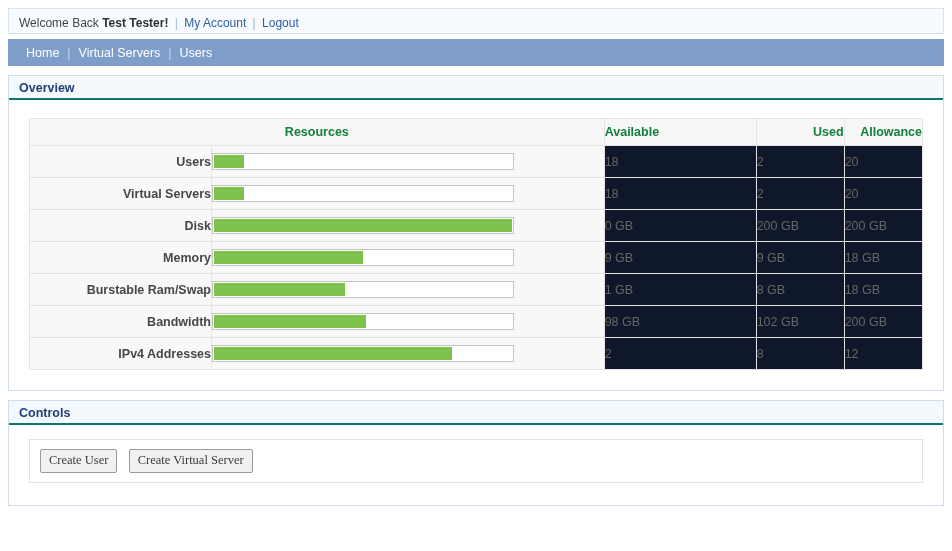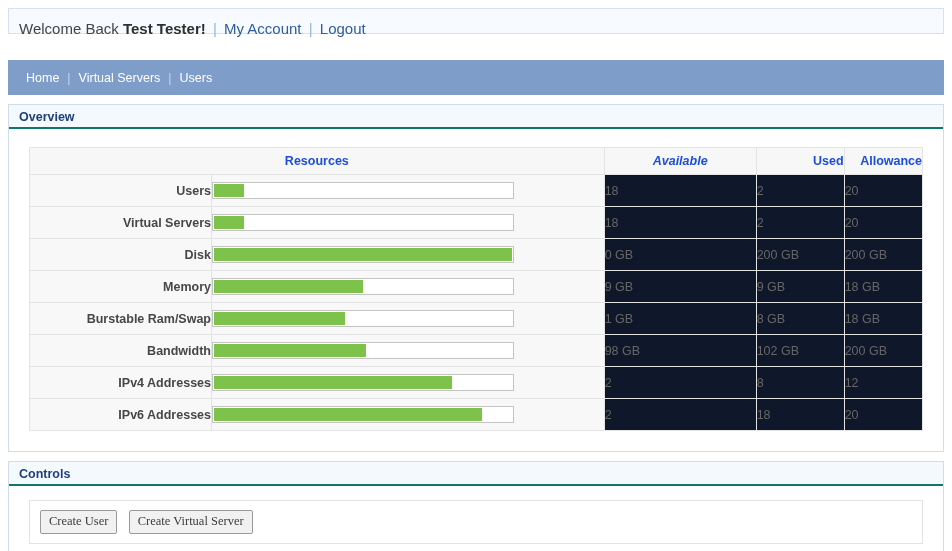--- a/index.html
+++ b/index.html
@@ -15,38 +15,38 @@
     overflow: hidden;
     font-size: 12px;
     color: #333333;
   }
 
   
   .welcome-bar {
     margin: 8px 8px 0 8px;
     height: 26px;
     line-height: 26px;
-    padding: 7px 10px;
+    padding: 1px 10px;
     background: #f7fbff;
     border: 1px solid #d6e2ef;
     color: #444444;
-    font-size: 15px;
+    font-size: 12px;
     white-space: nowrap;
   }
   .welcome-bar .uname { font-weight: bold; color: #2f2f2f; }
   .welcome-bar .sep { color: #9ab4d4; padding: 0 3px; }
   .welcome-bar a {
     color: #2f5e9e;
     text-decoration: none;
   }
 
   
   .navbar {
-    margin: 26px 8px 0 8px;
-    height: 35px;
+    margin: 5px 8px 0 8px;
+    height: 27px;
     background: #7e9ec9;
     border: 1px solid #7e9ec9;
     display: flex;
     align-items: center;
     padding-left: 10px;
   }
   .navbar a {
     color: #ffffff;
     text-decoration: none;
     font-size: 12.5px;
@@ -89,26 +89,26 @@
     font-size: 12.5px;
   }
   table.res th, table.res td {
     border: 1px solid #e4e4e4;
     padding: 0;
     vertical-align: middle;
   }
   table.res thead th {
     height: 27px;
     background: #f7f7f7;
-    color: #1d4ed8;
+    color: #15803d;
     font-weight: bold;
     font-size: 12.5px;
   }
   th.th-res { text-align: center; width: 497px; }
-  th.th-avail { text-align: center; padding-left: 9px; width: 152px; font-style: italic; }
+  th.th-avail { text-align: left; padding-left: 9px; width: 152px; }
   th.th-used { text-align: right; padding-left: 9px; width: 88px; }
   th.th-allow { text-align: right; padding-left: 9px; }
 
   table.res tbody tr { height: 32px; }
   td.lbl {
     width: 182px;
     text-align: right;
     padding-right: 6px;
     font-weight: bold;
     color: #474747;
@@ -260,31 +260,20 @@
             <td class="lbl">IPv4 Addresses</td>
             <td class="bar-cell">
               <div class="bar-track">
                 <div class="bar-fill" style="width: 80%; background: rgb(125, 194, 75);"></div>
               </div>
             </td>
             <td class="val">2</td>
             <td class="val">8</td>
             <td class="val">12</td>
           </tr>
-          <tr>
-            <td class="lbl">IPv6 Addresses</td>
-            <td class="bar-cell">
-              <div class="bar-track">
-                <div class="bar-fill" style="width: 90%; background: rgb(125, 194, 75);"></div>
-              </div>
-            </td>
-            <td class="val">2</td>
-            <td class="val">18</td>
-            <td class="val">20</td>
-          </tr>
         </tbody>
     </table>
   </div>
 </div>
 
 <div class="panel">
   <div class="panel-head">Controls</div>
   <div class="panel-body controls-body">
     <div class="controls-box">
       <button class="btn">Create User</button>

